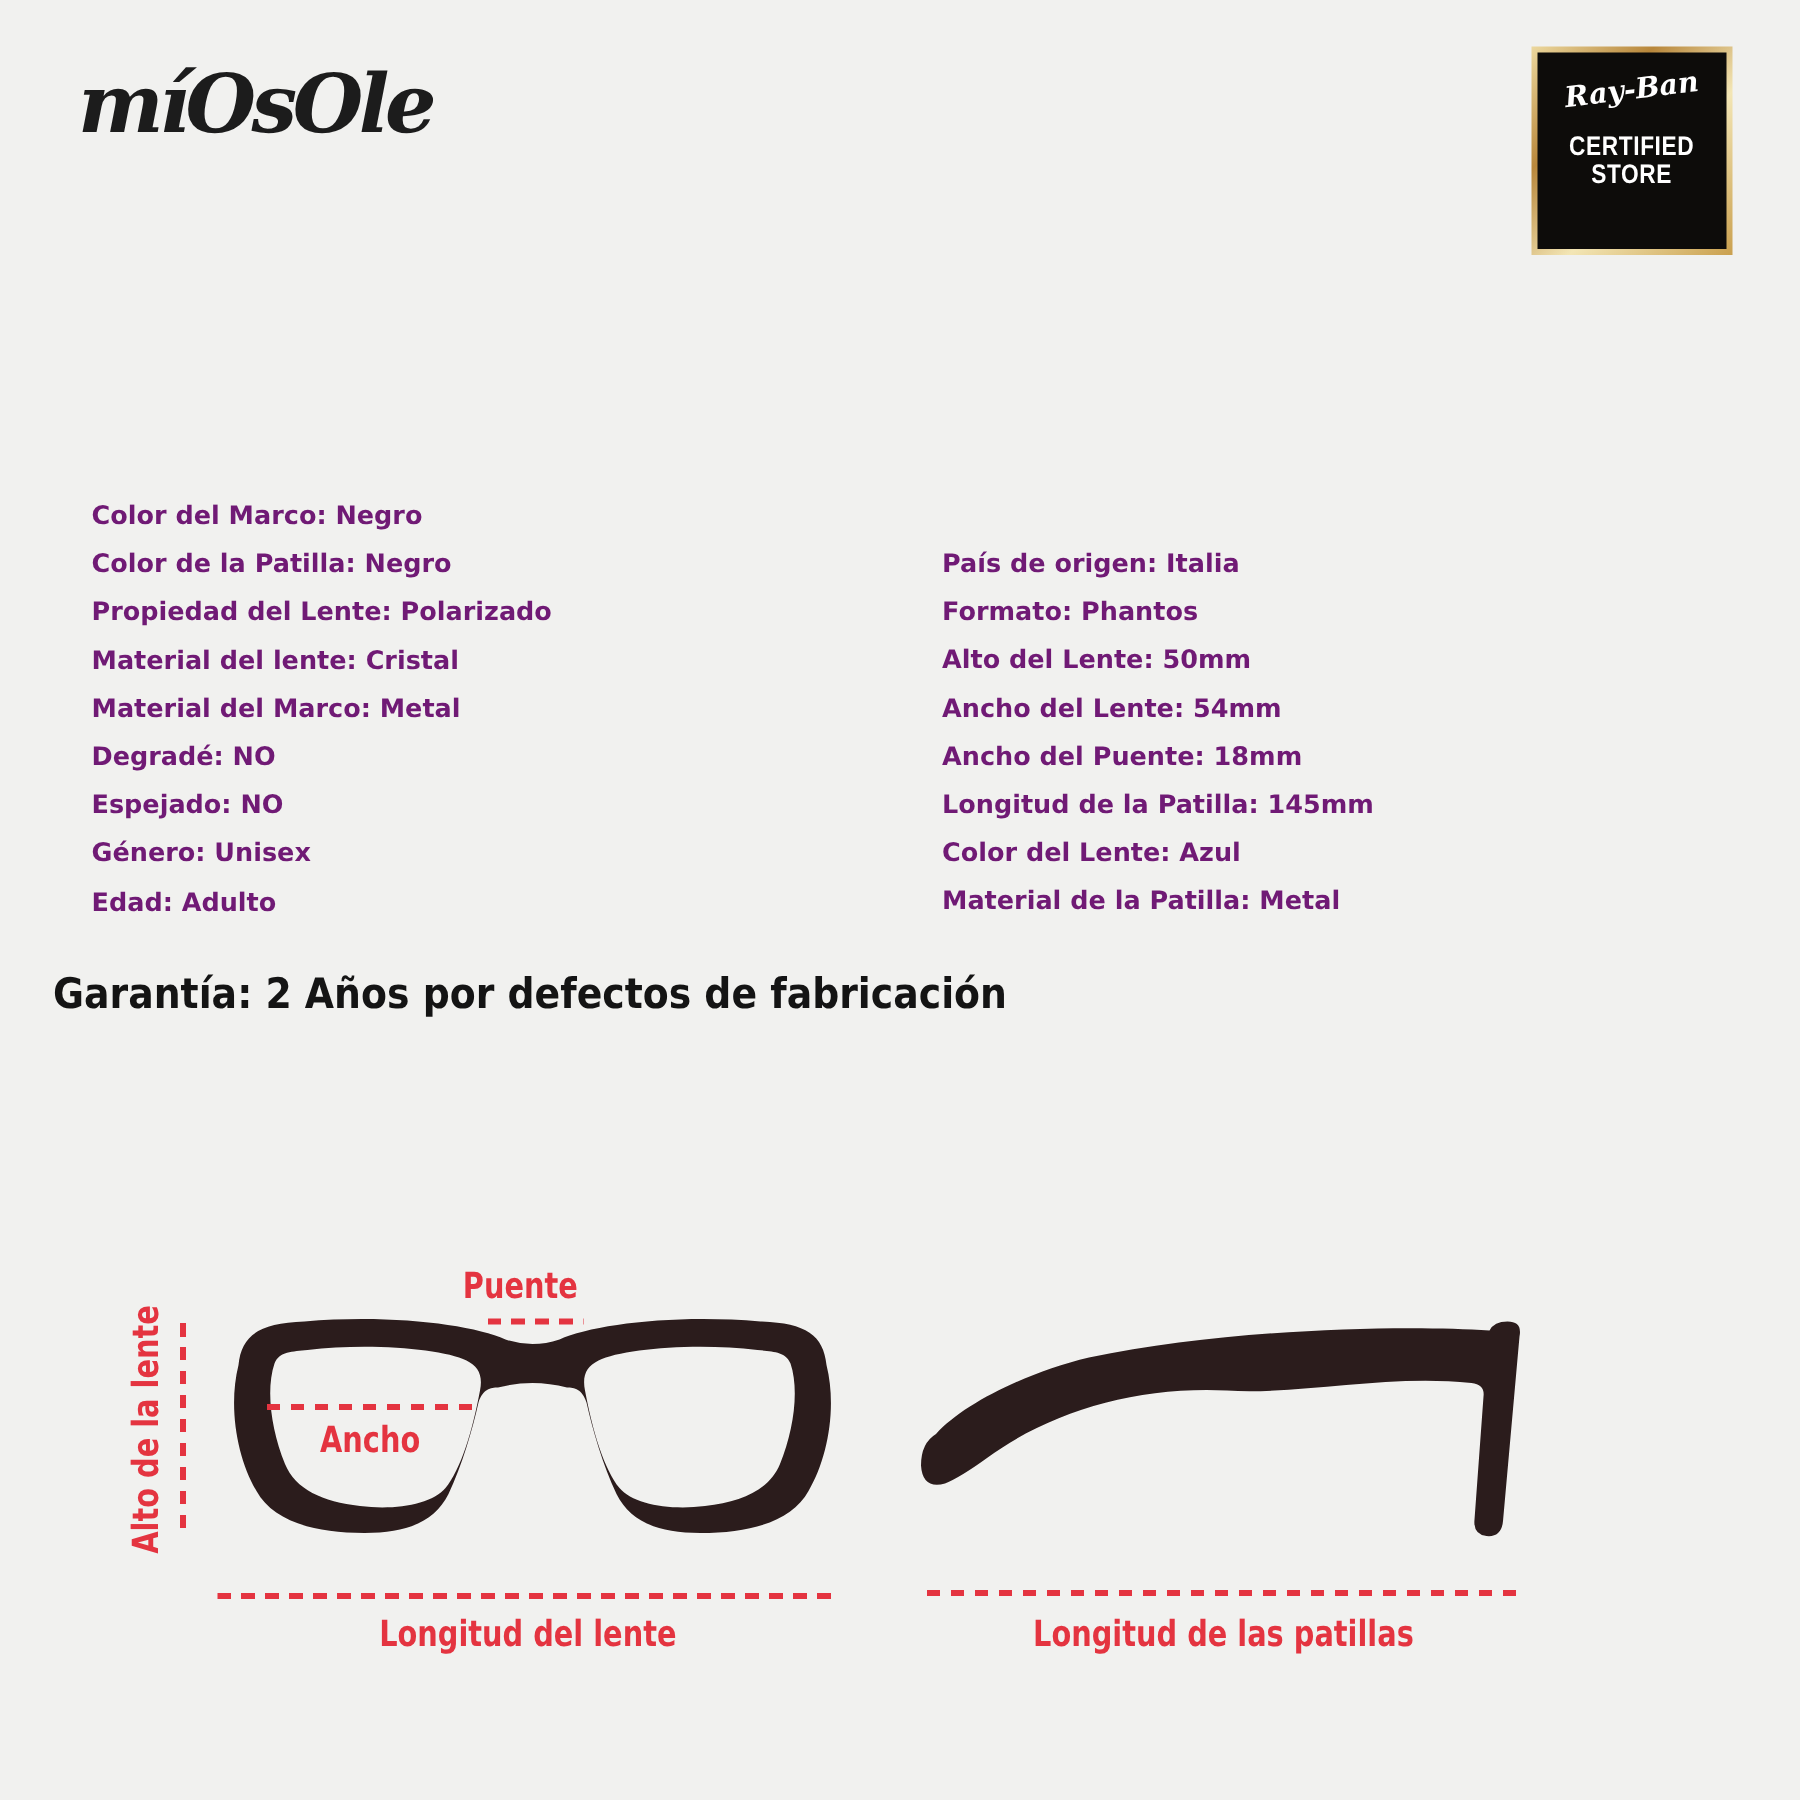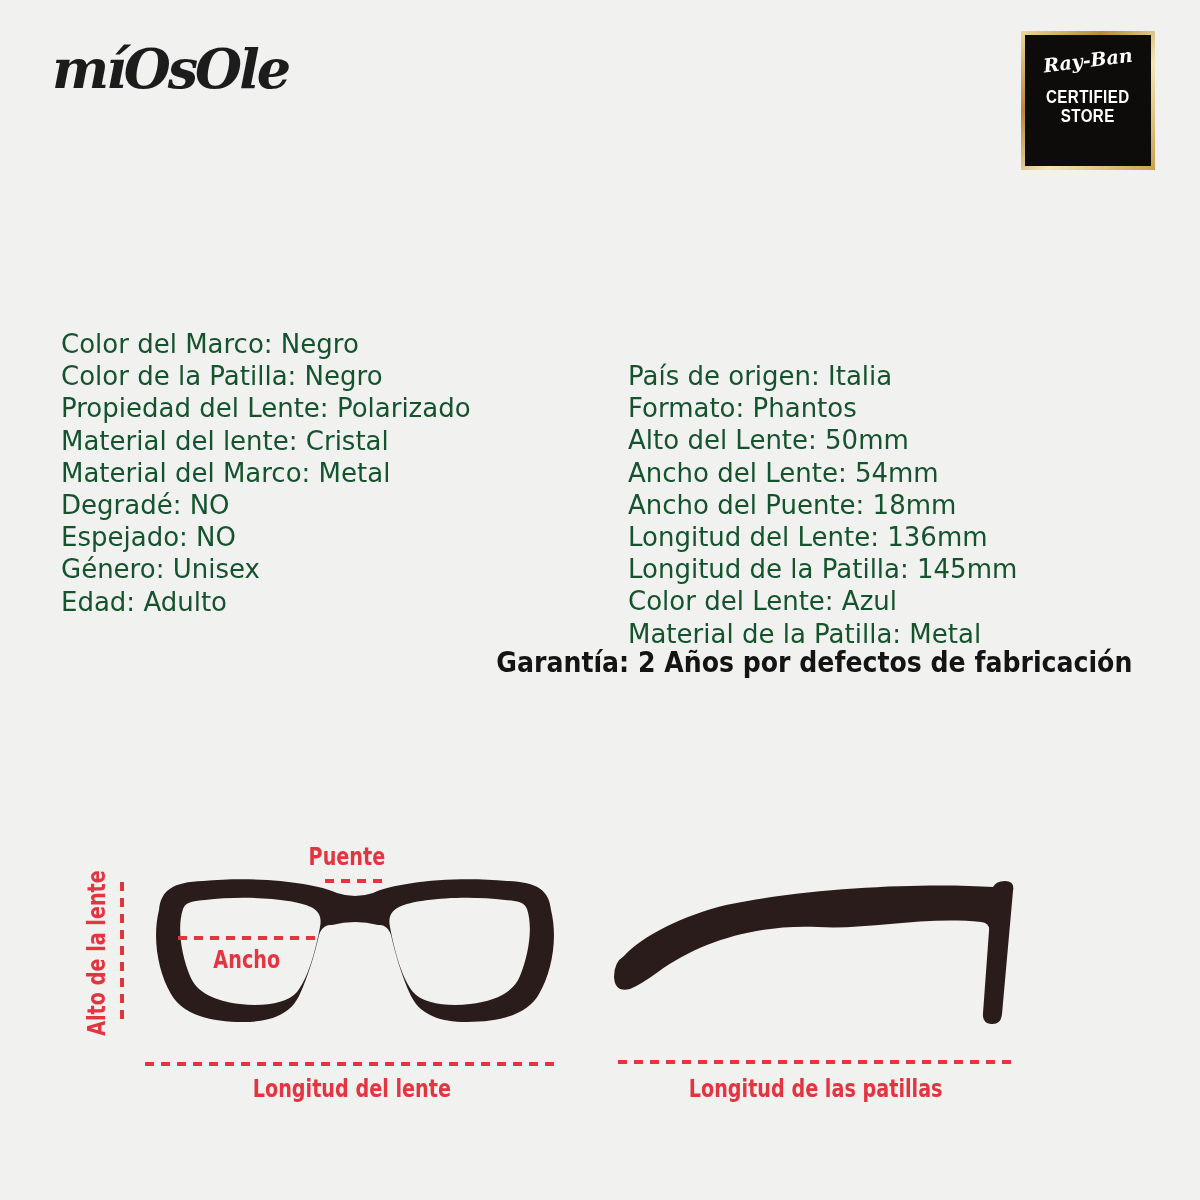--- a/index.html
+++ b/index.html
@@ -45,31 +45,30 @@
     font-family:"Liberation Sans", sans-serif;
     font-weight:bold;font-size:18px;line-height:19px;
     color:#ffffff;text-align:center;
     transform:scaleX(0.84);transform-origin:center;
     letter-spacing:0.5px;
   }
 
   
   .spec-col{
     position:absolute;top:328px;
-    font-weight:normal;font-size:26px;line-height:32.2px;
-    white-space:nowrap;color:#14532d;
+    font-weight:bold;font-size:17px;line-height:32.2px;
+    white-space:nowrap;color:#701a75;
   }
   .spec-col.left{left:61px;}
   .spec-col.right{left:628px;margin-top:32px;}
 
   
   .warranty{
     position:absolute;left:0;top:646px;width:1148px;
-    text-align:right;
-    margin-left:20px;
+    text-align:left;
   }
   .warranty span{
     display:inline-block;
     font-weight:bold;font-size:28px;
     transform:scaleX(0.9);transform-origin:center;
     white-space:nowrap;
   }
 
   
   .dash-h{position:absolute;height:3.5px;
@@ -118,21 +117,20 @@
     <div>Género: Unisex</div>
     <div>Edad: Adulto</div>
   </div>
 
   <div class="spec-col right">
     <div>País de origen: Italia</div>
     <div>Formato: Phantos</div>
     <div>Alto del Lente: 50mm</div>
     <div>Ancho del Lente: 54mm</div>
     <div>Ancho del Puente: 18mm</div>
-    <div>Longitud del Lente: 136mm</div>
     <div>Longitud de la Patilla: 145mm</div>
     <div>Color del Lente: Azul</div>
     <div>Material de la Patilla: Metal</div>
   </div>
 
   <div class="warranty">
     <span>Garantía: 2 Años por defectos de fabricación</span>
   </div>
 
   <svg class="front-svg" width="420" height="148" viewBox="0 0 420 148">

